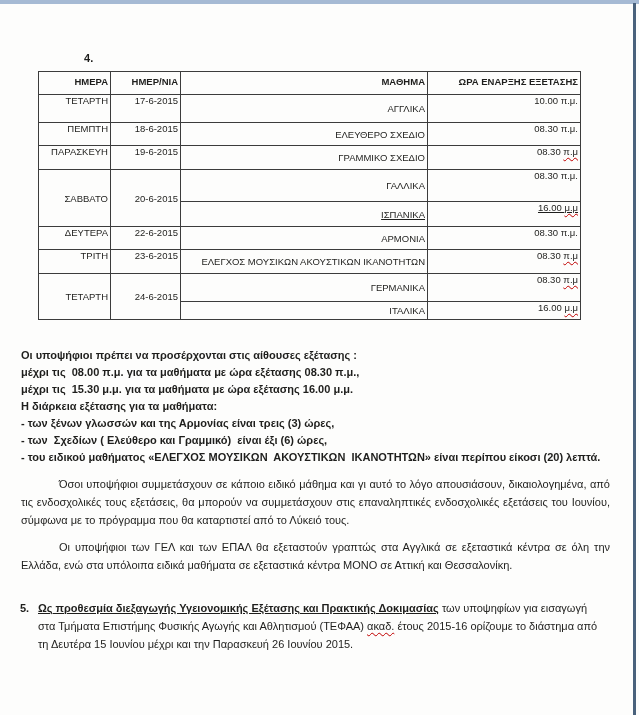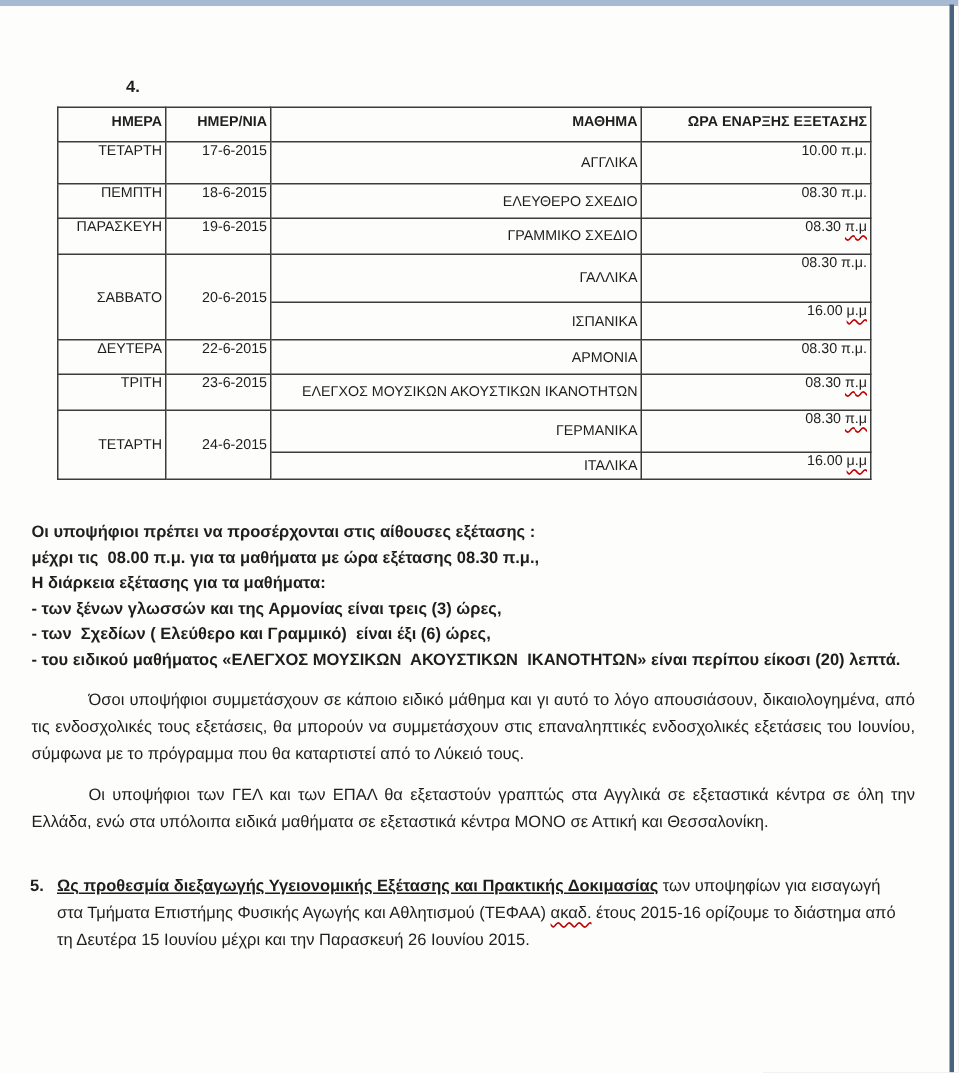--- a/index.html
+++ b/index.html
@@ -136,21 +136,21 @@
             <td class="cell-date">19-6-2015</td>
             <td class="cell-subject">ΓΡΑΜΜΙΚΟ ΣΧΕΔΙΟ</td>
             <td class="cell-time">08.30 <span class="sq">π.μ</span></td>
           </tr>
           <tr style="height: 32px;">
             <td class="cell-day merged" rowspan="2">ΣΑΒΒΑΤΟ</td>
             <td class="cell-date merged" rowspan="2">20-6-2015</td>
             <td class="cell-subject">ΓΑΛΛΙΚΑ</td>
             <td class="cell-time">08.30 π.μ.</td>
           </tr>
-          <tr style="height: 25px;">
+          <tr style="height: 25px; text-decoration: underline;">
             <td class="cell-subject">ΙΣΠΑΝΙΚΑ</td>
             <td class="cell-time">16.00 <span class="sq">μ.μ</span></td>
           </tr>
           <tr style="height: 23px;">
             <td class="cell-day">ΔΕΥΤΕΡΑ</td>
             <td class="cell-date">22-6-2015</td>
             <td class="cell-subject">ΑΡΜΟΝΙΑ</td>
             <td class="cell-time">08.30 π.μ.</td>
           </tr>
           <tr style="height: 24px;">
@@ -168,20 +168,21 @@
           <tr style="height: 18px;">
             <td class="cell-subject">ΙΤΑΛΙΚΑ</td>
             <td class="cell-time">16.00 <span class="sq">μ.μ</span></td>
           </tr>
         </tbody>
     </table>
 
     <div class="intro">
       <div class="line">Οι υποψήφιοι πρέπει να προσέρχονται στις αίθουσες εξέτασης :</div>
       <div class="line">μέχρι τις  08.00 π.μ. για τα μαθήματα με ώρα εξέτασης 08.30 π.μ.,</div>
+      <div class="line">μέχρι τις  15.30 μ.μ. για τα μαθήματα με ώρα εξέτασης 16.00 μ.μ.</div>
       <div class="line">Η διάρκεια εξέτασης για τα μαθήματα:</div>
       <div class="line">- των ξένων γλωσσών και της Αρμονίας είναι τρεις (3) ώρες,</div>
       <div class="line">- των  Σχεδίων ( Ελεύθερο και Γραμμικό)  είναι έξι (6) ώρες,</div>
       <div class="line">- του ειδικού μαθήματος «ΕΛΕΓΧΟΣ ΜΟΥΣΙΚΩΝ  ΑΚΟΥΣΤΙΚΩΝ  ΙΚΑΝΟΤΗΤΩΝ» είναι περίπου είκοσι (20) λεπτά.</div>
     </div>
 
     <div class="para">Όσοι υποψήφιοι συμμετάσχουν σε κάποιο ειδικό μάθημα και γι αυτό το λόγο απουσιάσουν, δικαιολογημένα, από τις ενδοσχολικές τους εξετάσεις, θα μπορούν να συμμετάσχουν στις επαναληπτικές ενδοσχολικές εξετάσεις του Ιουνίου, σύμφωνα με το πρόγραμμα που θα καταρτιστεί από το Λύκειό τους.</div>
 
     <div class="para">Οι υποψήφιοι των ΓΕΛ και των ΕΠΑΛ θα εξεταστούν γραπτώς στα Αγγλικά σε εξεταστικά κέντρα σε όλη την Ελλάδα, ενώ στα υπόλοιπα ειδικά μαθήματα σε εξεταστικά κέντρα ΜΟΝΟ  σε Αττική και Θεσσαλονίκη.</div>
 

